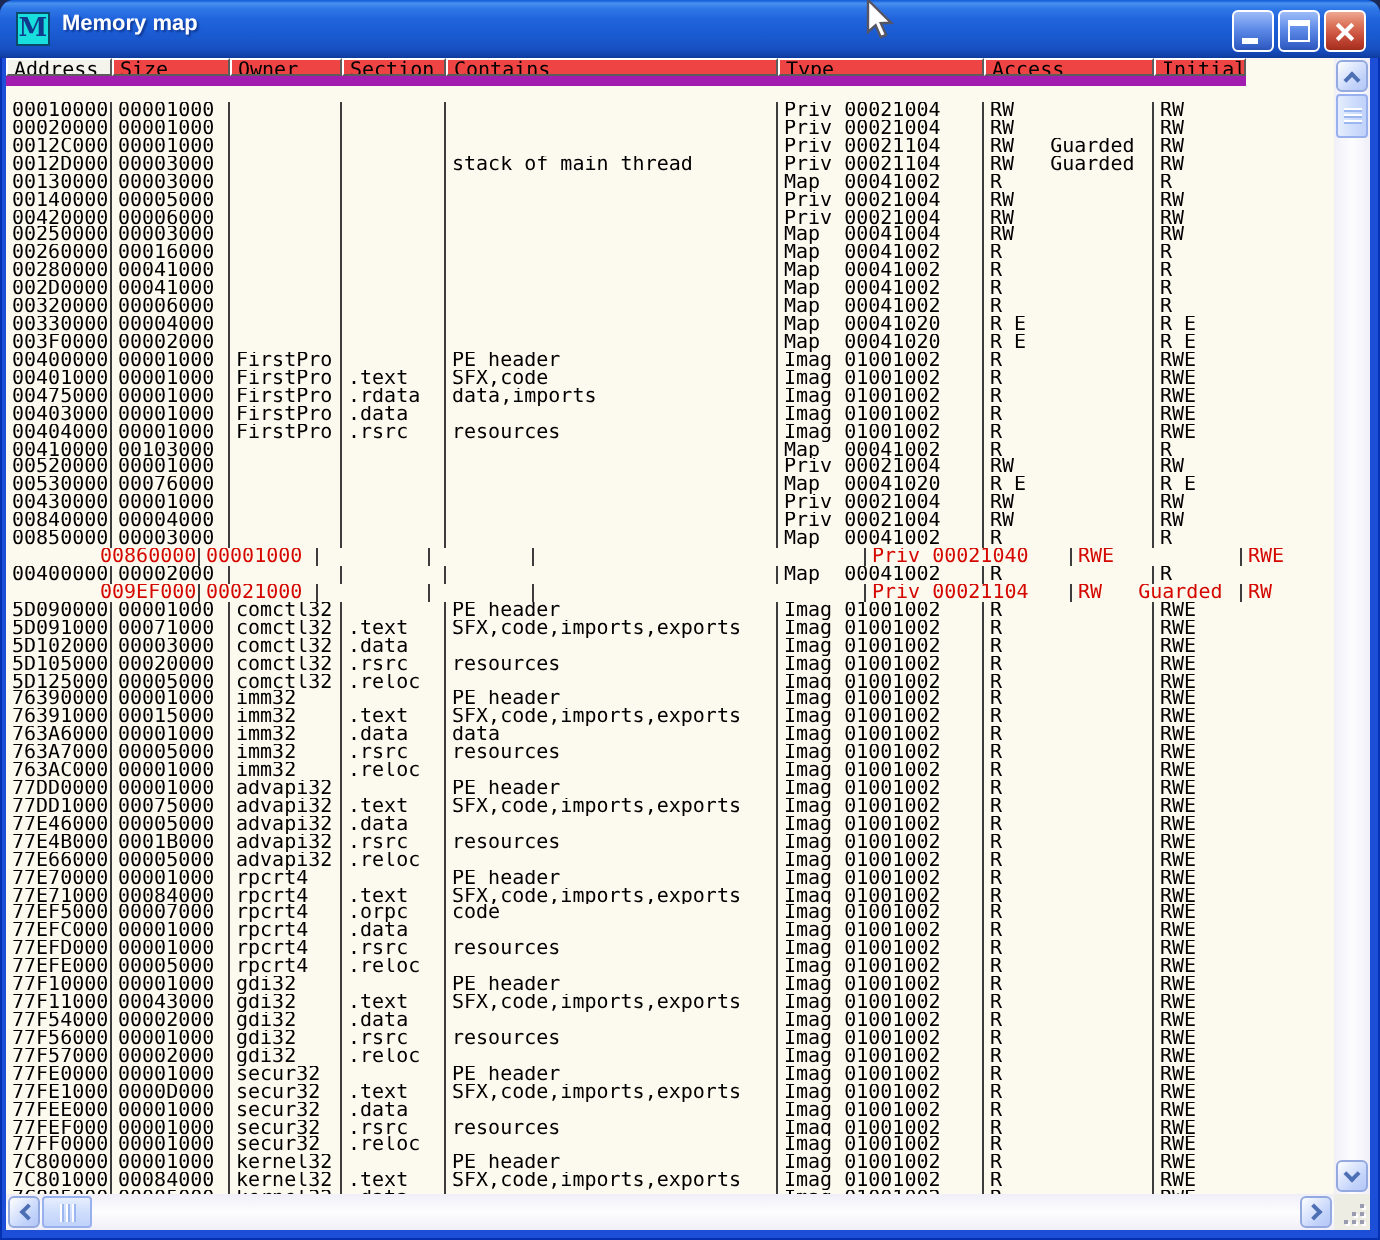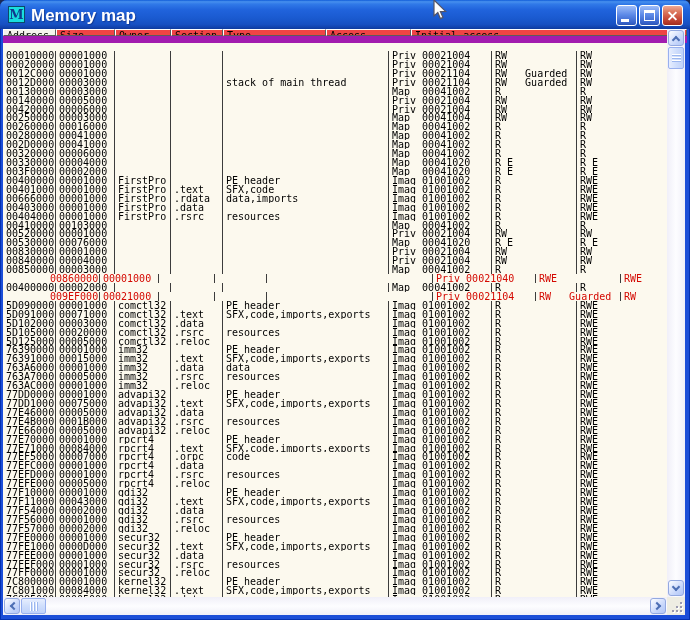--- a/index.html
+++ b/index.html
@@ -10,42 +10,42 @@
   .win{position:absolute;left:0;top:0;width:690px;height:620px;border-radius:7px 7px 0 0;
        background:#1c4ed8;box-shadow:inset 0 0 0 1px #0531b0;}
 
   
   .titlebar{position:absolute;left:0;top:0;width:690px;height:29px;border-radius:7px 7px 0 0;
     background:linear-gradient(180deg,#0f5bd8 0%,#4790ee 6%,#3079e8 14%,#2063dc 34%,#1a5ad0 62%,#1750c2 84%,#1243ae 94%,#0d3a9c 100%);}
   .tb-icon{position:absolute;left:8px;top:6px;width:17px;height:17px;background:#19dede;
     border:1px solid #0a4a6a;color:#103a8c;font-family:"DejaVu Serif",serif;font-weight:bold;
     font-size:13px;line-height:15px;text-align:center;}
   .tb-title{position:absolute;left:31px;top:6px;color:#fff;font-family:"Liberation Sans",sans-serif;
-    font-weight:bold;font-size:17px;text-shadow:1px 1px 1px #123a96;}
+    font-weight:bold;font-size:11px;text-shadow:1px 1px 1px #123a96;}
   .tb-btn{position:absolute;top:5px;width:21px;height:21px;border-radius:3px;border:1px solid #fff;}
   .tb-btn.min{left:616px;background:linear-gradient(180deg,#9dbcf8 0%,#5e8be8 45%,#3560c8 90%,#2b54b4 100%);}
   .tb-btn.max{left:639px;background:linear-gradient(180deg,#9dbcf8 0%,#5e8be8 45%,#3560c8 90%,#2b54b4 100%);}
   .tb-btn.close{left:662px;background:linear-gradient(180deg,#efa893 0%,#dd7a60 30%,#cc5240 60%,#b03524 90%,#9e2d1e 100%);}
   .glyph-min{position:absolute;left:4px;bottom:3px;width:8px;height:3px;background:#fff;}
   .glyph-max{position:absolute;left:4px;top:4px;width:11px;height:11px;border:1px solid #fff;border-top:3px solid #fff;}
   .glyph-x{position:absolute;left:0;top:0;width:100%;height:100%;}
   .glyph-x::before,.glyph-x::after{content:"";position:absolute;left:4px;top:9px;width:11px;height:2px;background:#fff;}
   .glyph-x::before{transform:rotate(45deg);}
   .glyph-x::after{transform:rotate(-45deg);}
 
   
   .client{position:absolute;left:3px;top:29px;width:682px;height:586px;background:#fcf9ee;}
 
   
   .c-addr{width:53px;} .c-size{width:59px;} .c-owner{width:56px;} .c-sect{width:52px;}
   .c-cont{width:166px;} .c-type{width:103px;} .c-acc{width:85px;} .c-init{flex:1;}
 
   
-  .hdr{position:absolute;left:0;top:0;width:684px;height:14px;display:flex;background:#c2c1bb;
-       border-bottom:7px solid #a21caf;font-size:10px;line-height:12px;color:#000;}
+  .hdr{position:absolute;left:0;top:0;width:620px;height:14px;display:flex;background:#c2c1bb;
+       border-bottom:5px solid #a21caf;font-size:10px;line-height:12px;color:#000;}
   .hcell{border-top:1px solid #fff;border-left:1px solid #fff;border-right:1px solid #5c5c5c;
          border-bottom:1px solid #5c5c5c;padding-left:3px;white-space:pre;overflow:hidden;background:#ef4444;}
   .hcell.sel{background:#f4f3ec;}
 
   
   .tbody{position:absolute;left:0;top:22px;width:664px;height:554px;overflow:hidden;background:#fcf9ee;}
   .row{display:flex;height:8.935px;font-size:10px;line-height:9px;color:#000;}
   .row.red{color:#d40800;margin-left:44px;}
   .cell{border-right:1px solid #3c3c3c;padding-left:3px;white-space:pre;overflow:hidden;height:100%;}
   .cell.c-init{border-right:none;}
@@ -102,20 +102,21 @@
       </div>
     </div>
 
     <div class="client">
 
       <div class="hdr">
         <div class="hcell sel c-addr">Address</div>
         <div class="hcell c-size">Size</div>
         <div class="hcell c-owner">Owner</div>
         <div class="hcell c-sect">Section</div>
+        <div class="hcell c-cont">Contains</div>
         <div class="hcell c-type">Type</div>
         <div class="hcell c-acc">Access</div>
         <div class="hcell c-init">Initial access</div>
       </div>
 
       <div class="tbody">
           <div class="row">
             <div class="cell c-addr">00010000</div>
             <div class="cell c-size">00001000</div>
             <div class="cell c-owner"></div>
@@ -269,21 +270,21 @@
             <div class="cell c-addr">00401000</div>
             <div class="cell c-size">00001000</div>
             <div class="cell c-owner">FirstPro</div>
             <div class="cell c-sect">.text</div>
             <div class="cell c-cont">SFX,code</div>
             <div class="cell c-type">Imag 01001002</div>
             <div class="cell c-acc">R</div>
             <div class="cell c-init">RWE</div>
           </div>
           <div class="row">
-            <div class="cell c-addr">00666000</div>
+            <div class="cell c-addr">00475000</div>
             <div class="cell c-size">00001000</div>
             <div class="cell c-owner">FirstPro</div>
             <div class="cell c-sect">.rdata</div>
             <div class="cell c-cont">data,imports</div>
             <div class="cell c-type">Imag 01001002</div>
             <div class="cell c-acc">R</div>
             <div class="cell c-init">RWE</div>
           </div>
           <div class="row">
             <div class="cell c-addr">00403000</div>
@@ -329,21 +330,21 @@
             <div class="cell c-addr">00530000</div>
             <div class="cell c-size">00076000</div>
             <div class="cell c-owner"></div>
             <div class="cell c-sect"></div>
             <div class="cell c-cont"></div>
             <div class="cell c-type">Map  00041020</div>
             <div class="cell c-acc">R E</div>
             <div class="cell c-init">R E</div>
           </div>
           <div class="row">
-            <div class="cell c-addr">00830000</div>
+            <div class="cell c-addr">00430000</div>
             <div class="cell c-size">00001000</div>
             <div class="cell c-owner"></div>
             <div class="cell c-sect"></div>
             <div class="cell c-cont"></div>
             <div class="cell c-type">Priv 00021004</div>
             <div class="cell c-acc">RW</div>
             <div class="cell c-init">RW</div>
           </div>
           <div class="row">
             <div class="cell c-addr">00840000</div>

